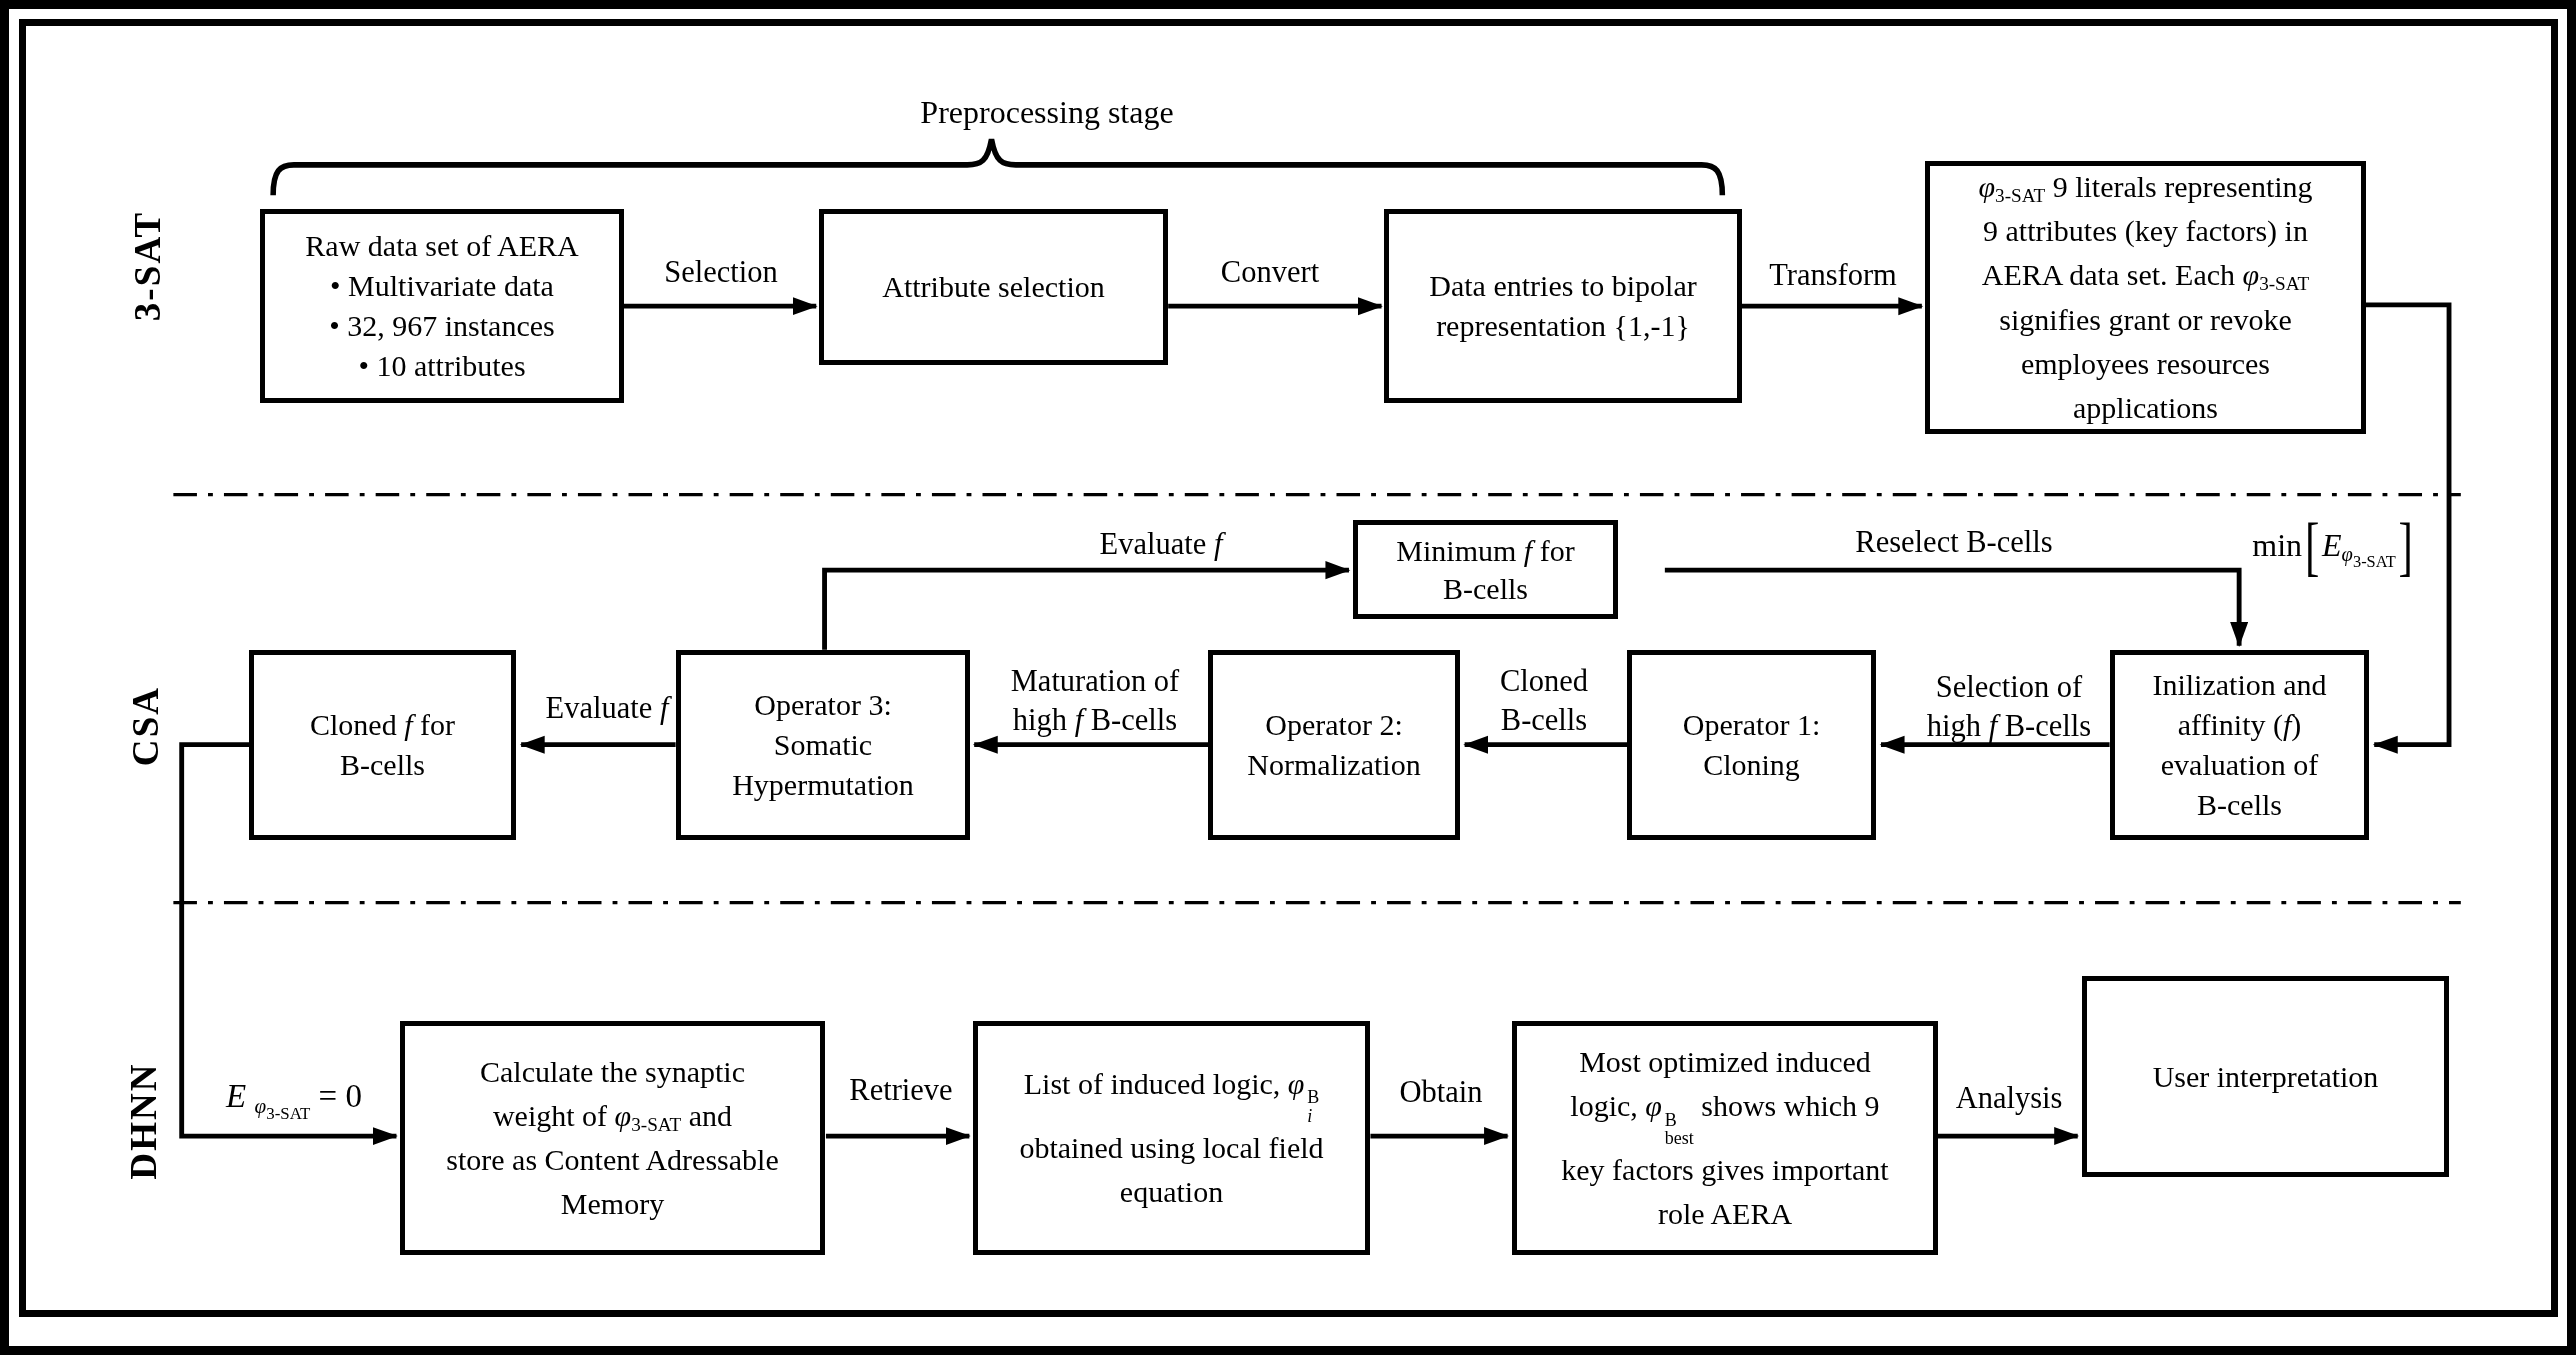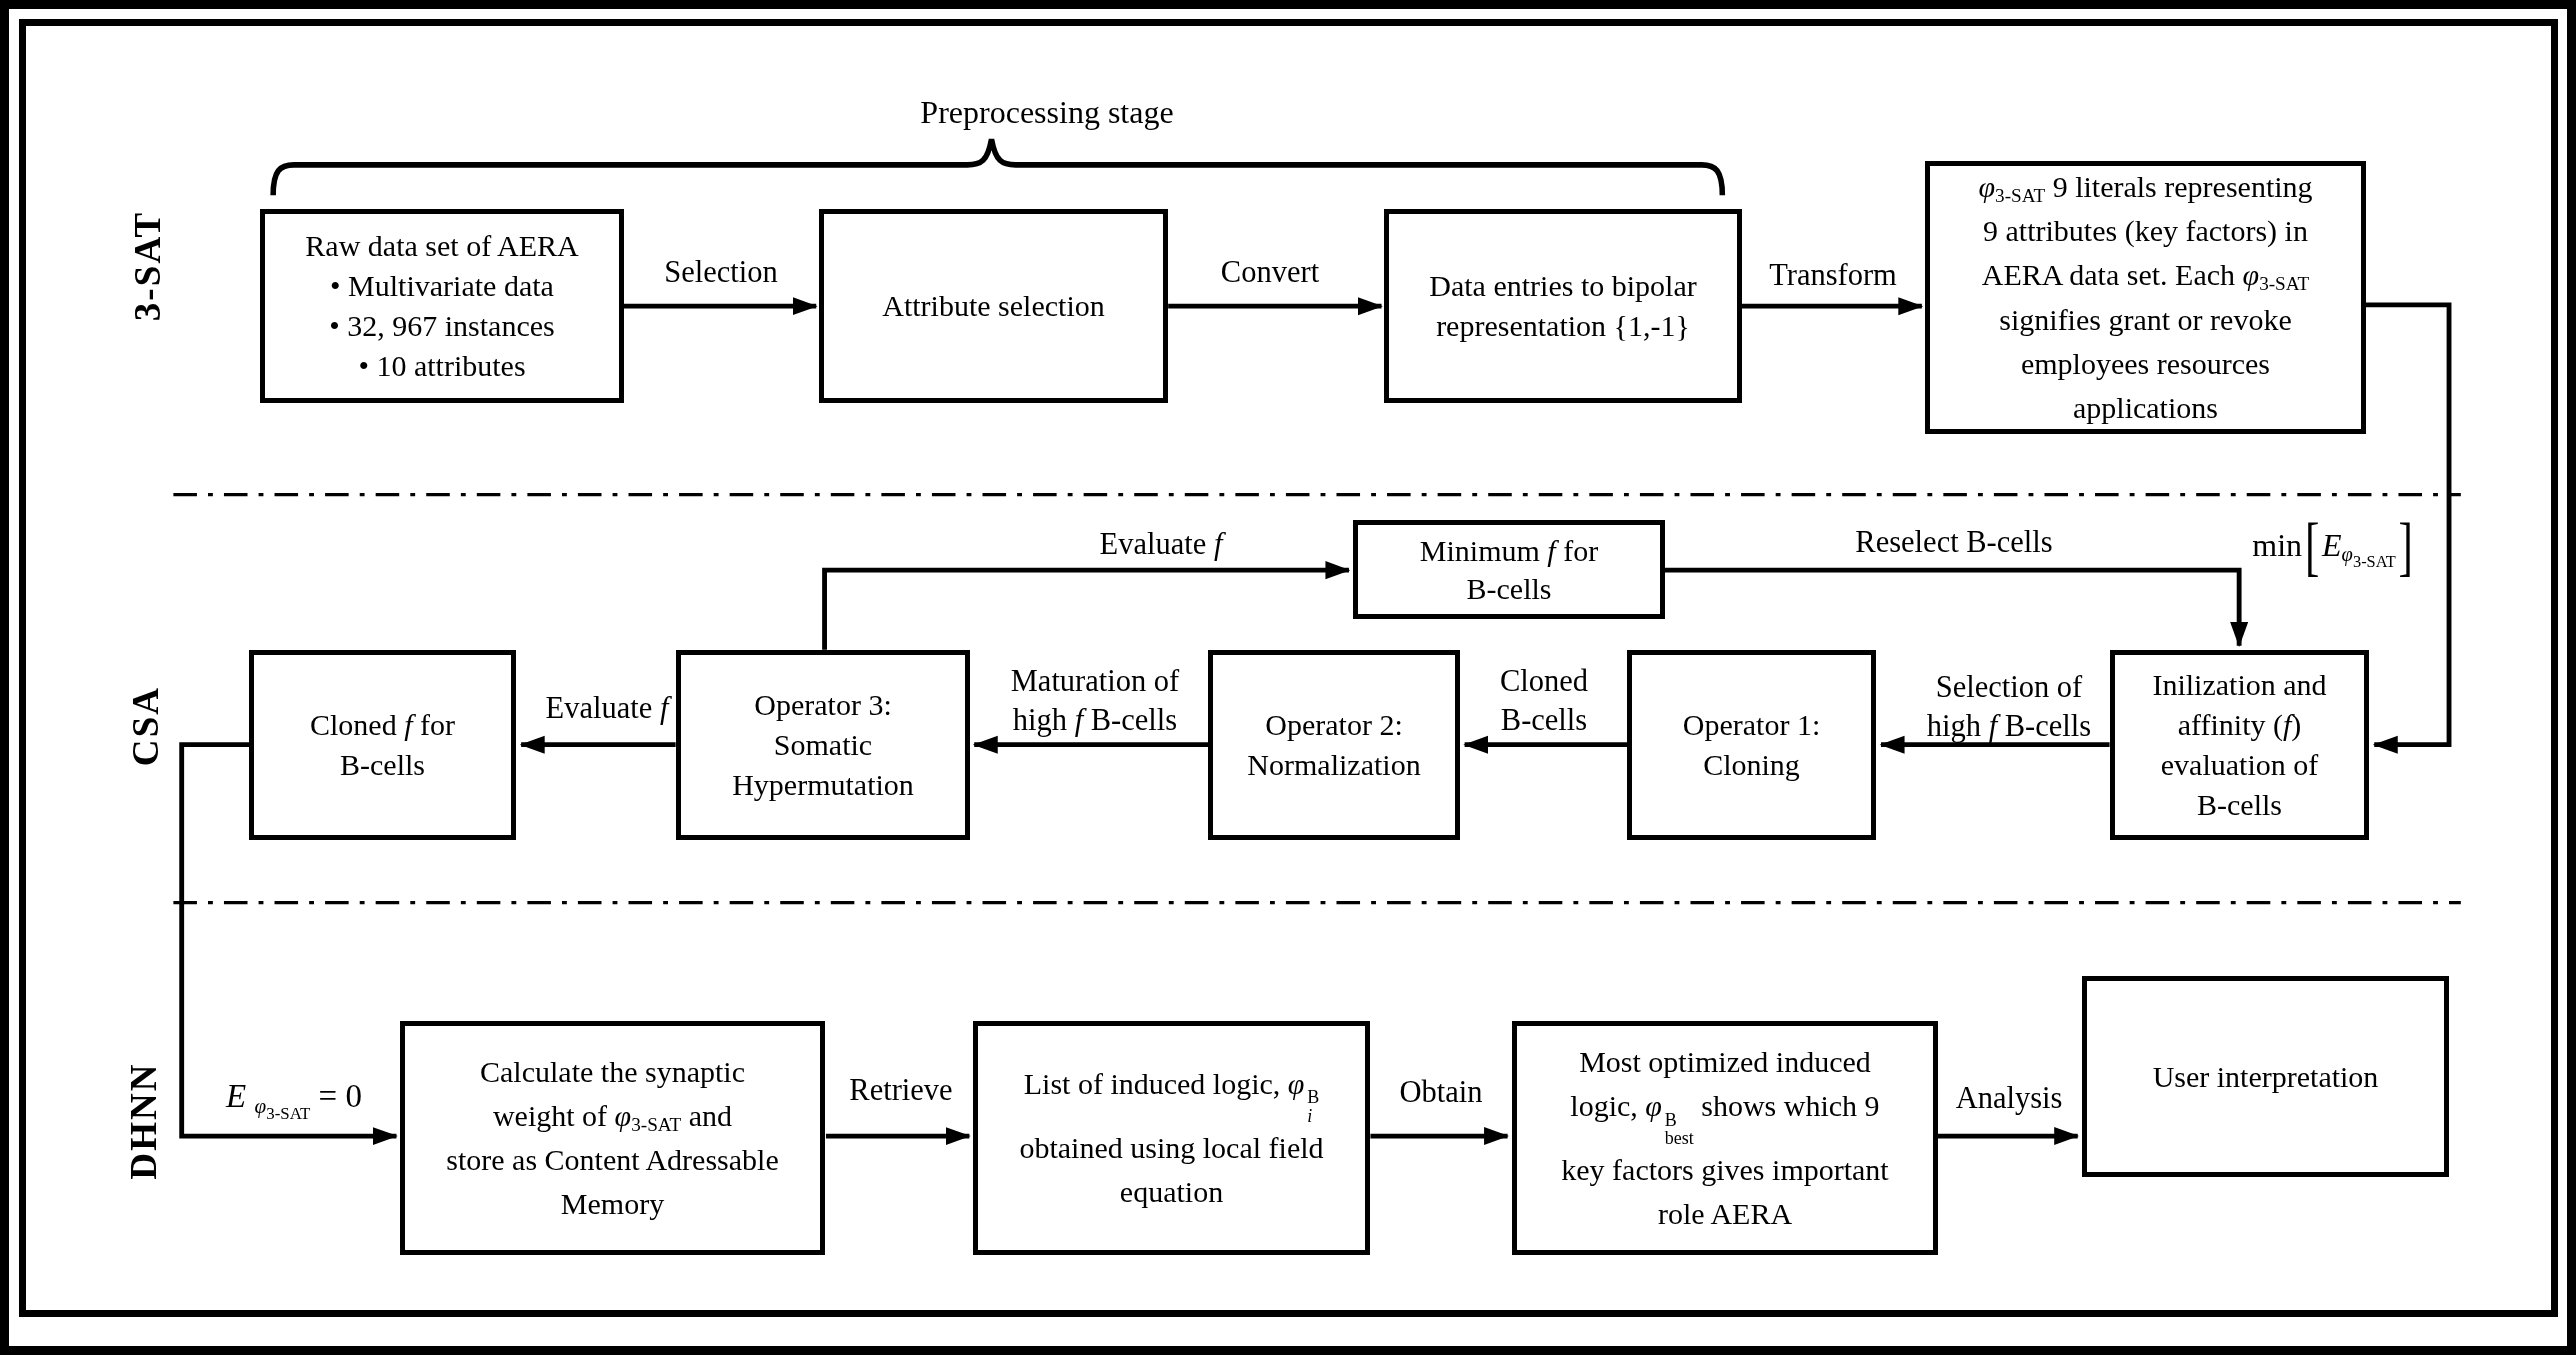--- a/index.html
+++ b/index.html
@@ -75,26 +75,26 @@
   <div class="rot" style="left:147px;top:266px">3-SAT</div>
   <div class="rot" style="left:145px;top:726px">CSA</div>
   <div class="rot" style="left:143px;top:1121px">DHNN</div>
 
   <div class="label title" style="left:1023px;top:112px">Preprocessing stage</div>
 
   <div class="box" style="left:260px;top:209px;width:364px;height:194px">Raw data set of AERA
 •   Multivariate data
 •   32, 967 instances
 •   10 attributes</div>
-  <div class="box" style="left:819px;top:209px;width:349px;height:194px">Attribute selection</div>
+  <div class="box" style="left:819px;top:209px;width:349px;height:156px">Attribute selection</div>
   <div class="box" style="left:1384px;top:209px;width:358px;height:194px">Data entries to bipolar
 representation {1,-1}</div>
   <div class="box lh-lg" style="left:1925px;top:161px;width:441px;height:273px"><span class="rich"><i>φ</i><sub>3-SAT</sub><span>  9 literals representing</span><br><span>9 attributes (key factors) in</span><br><span>AERA data set. Each  </span><i>φ</i><sub>3-SAT</sub><br><span>signifies grant or revoke</span><br><span>employees resources</span><br><span>applications</span></span></div>
 
-  <div class="box" style="left:1353px;top:520px;width:312px;height:99px;line-height:1.25"><span class="rich"><span>Minimum </span><i>f</i><span> for</span><br><span>B-cells</span></span></div>
+  <div class="box" style="left:1353px;top:520px;width:265px;height:99px;line-height:1.25"><span class="rich"><span>Minimum </span><i>f</i><span> for</span><br><span>B-cells</span></span></div>
   <div class="box" style="left:249px;top:650px;width:267px;height:190px"><span class="rich"><span>Cloned  </span><i>f</i><span>  for</span><br><span>B-cells</span></span></div>
   <div class="box" style="left:676px;top:650px;width:294px;height:190px">Operator 3:
 Somatic
 Hypermutation</div>
   <div class="box" style="left:1208px;top:650px;width:252px;height:190px">Operator 2:
 Normalization</div>
   <div class="box" style="left:1627px;top:650px;width:249px;height:190px">Operator 1:
 Cloning</div>
   <div class="box" style="left:2110px;top:650px;width:259px;height:190px"><span class="rich"><span>Inilization and</span><br><span>affinity (</span><i>f</i><span>)</span><br><span>evaluation of</span><br><span>B-cells</span></span></div>
 

